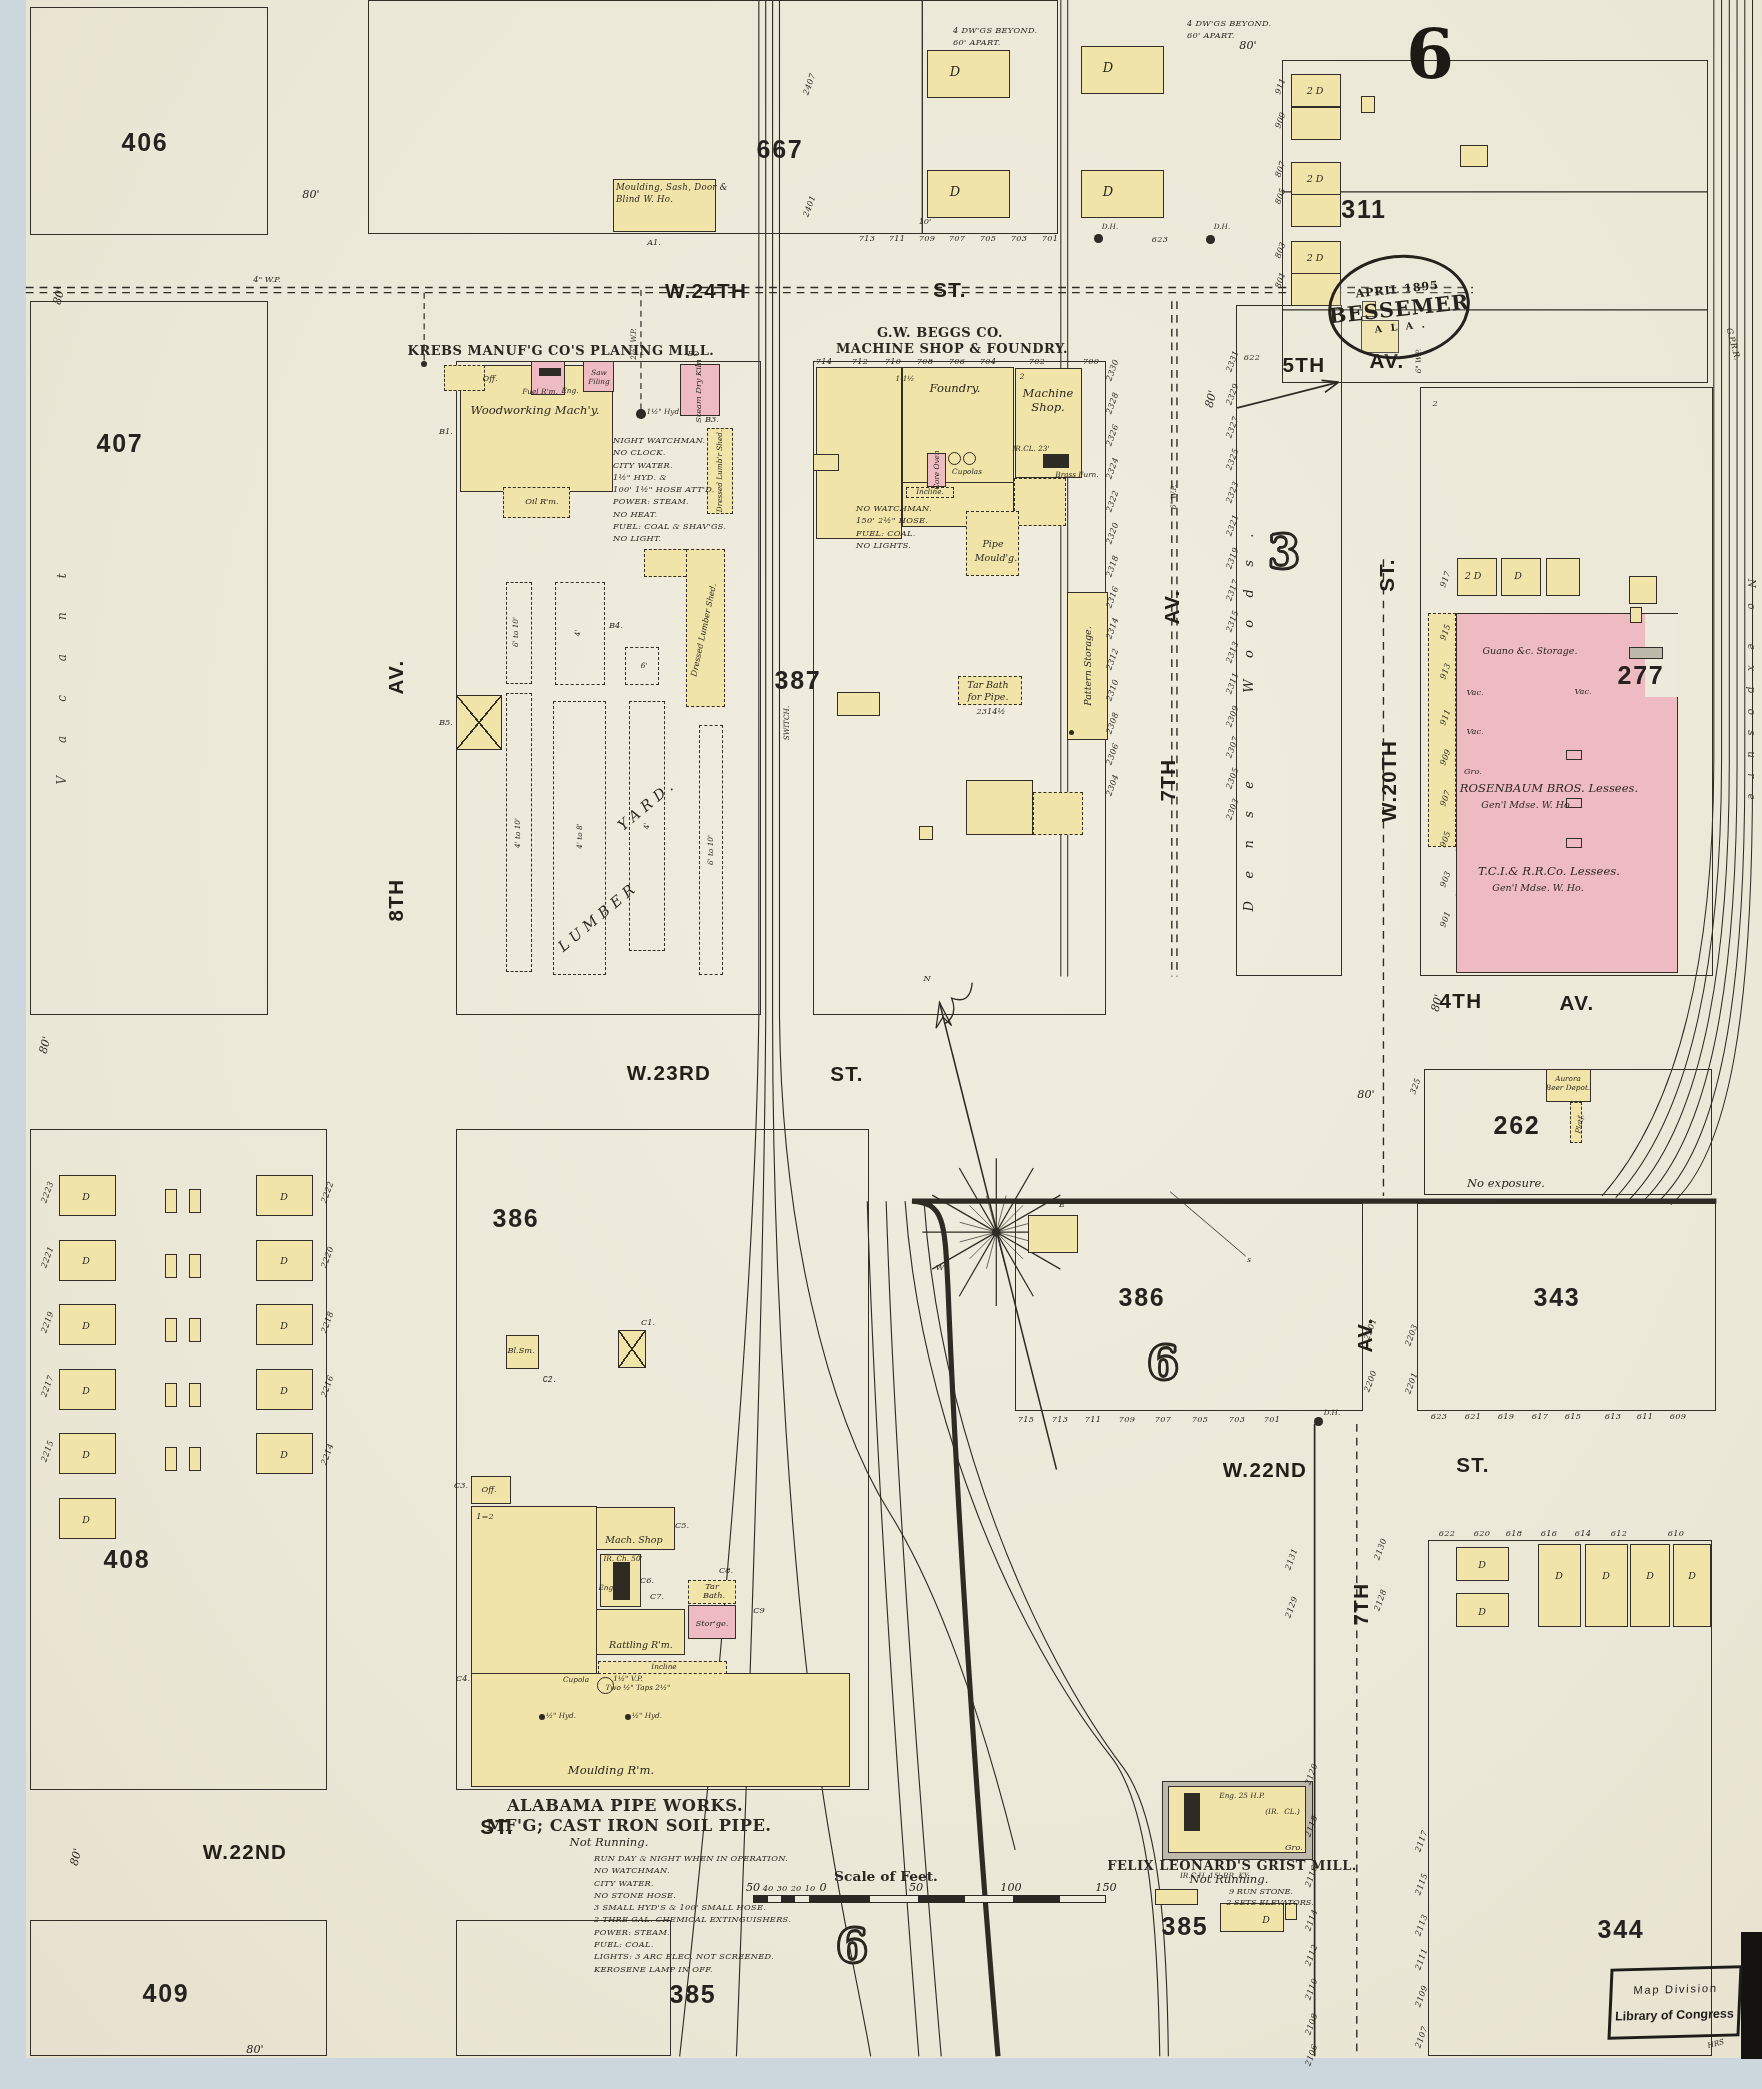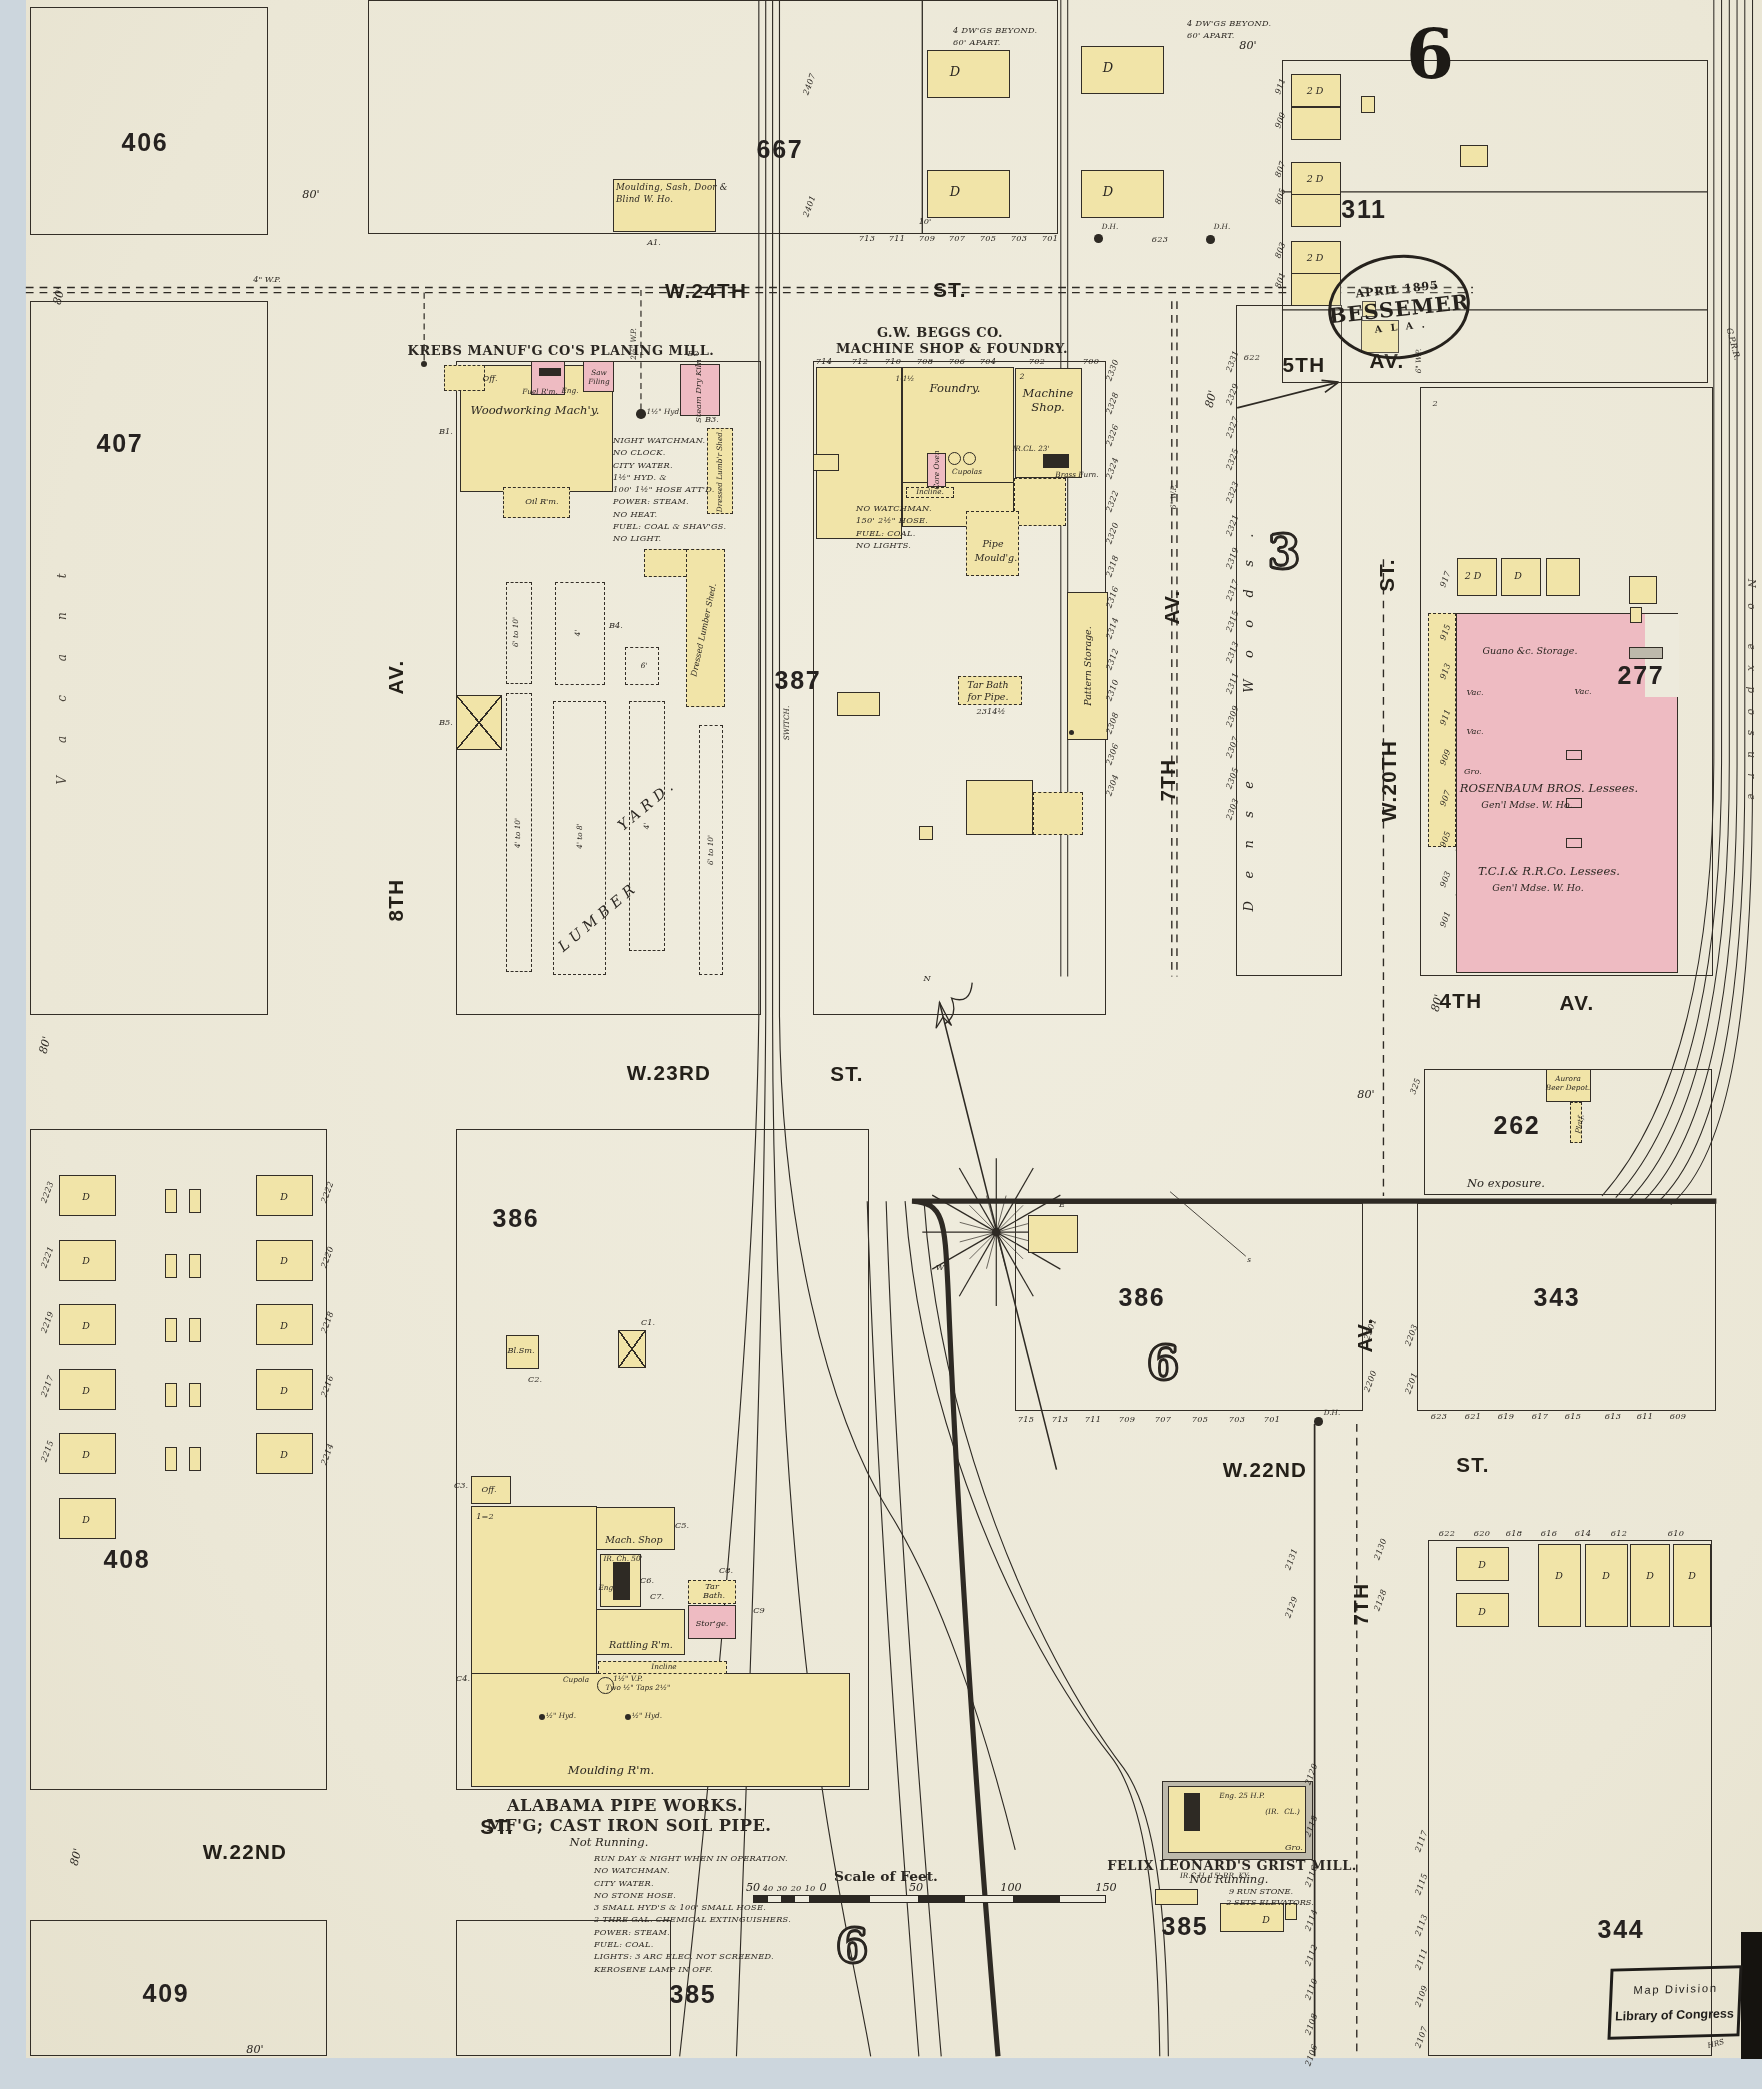--- a/index.html
+++ b/index.html
@@ -400,21 +400,21 @@
       <div class="t lbl-xs" style="left: 664px; top: 1667px;">Incline</div>
       <div class="t lbl-xs" style="left: 576px; top: 1680px;">Cupola</div>
       <div class="t lbl-xs" style="left: 628px; top: 1679px;">1½" V.P.</div>
       <div class="t lbl-xs" style="left: 638px; top: 1688px;">Two ½" Taps 2½"</div>
       <div class="t lbl-xs" style="left: 561px; top: 1716px;">½" Hyd.</div>
       <div class="t lbl-xs" style="left: 647px; top: 1716px;">½" Hyd.</div>
       <div class="t lbl-lg" style="left: 611px; top: 1771px;">Moulding R'm.</div>
       <div class="t lbl-sm" style="left: 463px; top: 1679px;">C4.</div>
       <div class="t lbl-sm" style="left: 630px; top: 1323px; margin-left: 18px;">C1.</div>
       <div class="t lbl-sm" style="left: 521px; top: 1351px;">Bl.Sm.</div>
-      <div class="t lbl-sm" style="left: 535px; top: 1380px;">C2.</div>
+      <div class="t lbl-sm" style="left: 550px; top: 1380px; font-family: Liberation Mono, monospace;">C2.</div>
       <div class="t vtext" style="left: 1248px; top: 835px; transform: translate(-50%, -50%) rotate(-90deg);">Dense</div>
       <div class="t vtext" style="left: 1248px; top: 602px; transform: translate(-50%, -50%) rotate(-90deg);">Woods.</div>
       <div class="t vacant" style="left: 62px; top: 662px; transform: translate(-50%, -50%) rotate(-90deg);">Vacant</div>
       <div class="t vtext-edge" style="left: 1752px; top: 697px; transform: translate(-50%, -50%) rotate(90deg);">No exposure</div>
       <div class="t lbl-sm" style="left: 1733px; top: 344px; transform: translate(-50%, -50%) rotate(75deg);">G.P.R.R.</div>
       <div class="t meas" style="left: 311px; top: 194px;">80'</div>
       <div class="t meas" style="left: 59px; top: 296px; transform: translate(-50%, -50%) rotate(-75deg);">80'</div>
       <div class="t meas" style="left: 45px; top: 1045px; transform: translate(-50%, -50%) rotate(-75deg);">80'</div>
       <div class="t meas" style="left: 76px; top: 1857px; transform: translate(-50%, -50%) rotate(-75deg);">80'</div>
       <div class="t meas" style="left: 1248px; top: 45px;">80'</div>

